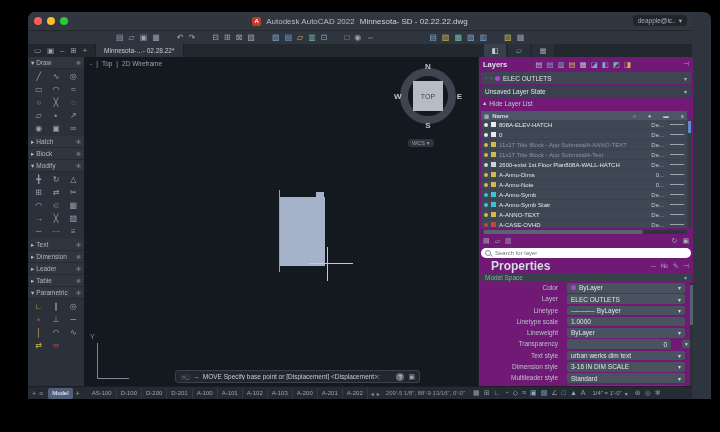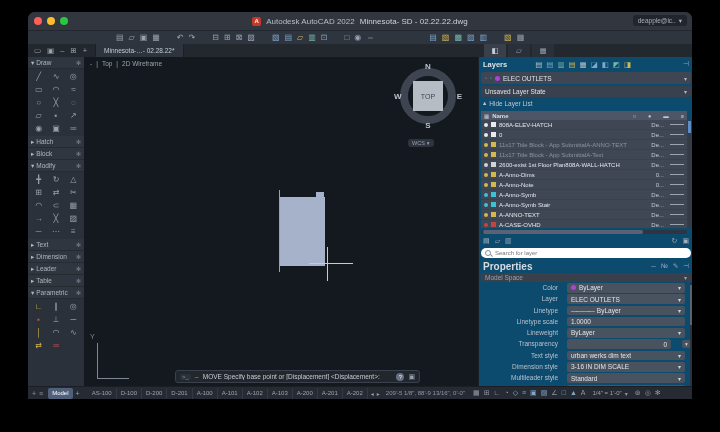--- a/index.html
+++ b/index.html
@@ -1,19 +1,19 @@
 <!DOCTYPE html>
 <html><head>
 <meta charset="utf-8">
 <style>
   html,body{margin:0;padding:0;width:720px;height:432px;background:#000;overflow:hidden;
     font-family:"Liberation Sans",sans-serif;-webkit-font-smoothing:antialiased;}
   #stage{position:absolute;inset:0;background:#000;}
   #win{position:absolute;left:28px;top:12px;width:664px;height:387px;background:#2f353e;
-    border-radius:7px 7px 0 0;overflow:hidden;}
+    border-radius:7px 7px 0 0;overflow:hidden;padding-left:19px;}
 
   
   .titlebar{position:absolute;left:0;top:0;width:664px;height:18px;background:#31363f;
     border-bottom:1px solid #22262d;display:flex;align-items:center;}
   .lights{display:flex;gap:5px;margin-left:6px;}
   .light{width:8px;height:8px;border-radius:50%;}
   .l-close{background:#ff5f57;}.l-min{background:#febc2e;}.l-zoom{background:#28c840;}
   .tb-title{position:absolute;left:0;right:0;display:flex;justify-content:center;align-items:center;
     gap:5px;font-size:8px;color:#b8bfc9;pointer-events:none;}
   .appicon{width:9px;height:9px;background:#c0392b;color:#fff;border-radius:2px;font-size:6px;
@@ -80,21 +80,21 @@
     border:1px solid #3a414c;border-radius:3px;display:flex;align-items:center;gap:4px;
     padding:0 4px;box-sizing:border-box;}
   .cmd-prompt{font-size:6px;color:#8d96a2;background:#2c323b;border-radius:2px;padding:0 2px;}
   .cmd-col{font-size:7px;color:#8d96a2;}
   .cmd-text{flex:1;font-size:6.5px;color:#c7ccd4;white-space:nowrap;overflow:hidden;}
   .cmd-help{width:8px;height:8px;border-radius:50%;background:#667082;color:#e8ebef;font-size:6px;
     display:flex;align-items:center;justify-content:center;}
   .cmd-tool{font-size:7px;color:#98a1ad;}
 
   
-  .rpanel{position:absolute;left:450px;top:45px;width:214px;height:342px;background:#0c4a6e;
+  .rpanel{position:absolute;left:450px;top:45px;width:214px;height:342px;background:#701a75;
     border-left:1px solid #1d2127;}
   .lheader{position:absolute;left:0;top:0;width:214px;height:14px;display:flex;align-items:center;padding:0 4px;box-sizing:border-box;}
   .lheader .t{font-size:7.5px;font-weight:bold;color:#dde2e9;}
   .lh-icons{display:flex;gap:4px;margin-left:28px;}
   .lh-ic{font-size:7.5px;}
   .dock{margin-left:auto;font-size:7px;color:#98a1ad;}
   .combo{position:absolute;left:2px;width:210px;background:#3e4654;border-radius:2px;
     display:flex;align-items:center;gap:3px;padding:0 4px;box-sizing:border-box;font-size:6.5px;color:#dfe4ea;}
   .combo .caret{margin-left:auto;color:#aeb6c0;font-size:6px;}
   .mini{font-size:5.5px;color:#7e8793;}
@@ -125,21 +125,21 @@
   .lsearch{position:absolute;left:2px;top:191px;width:210px;height:10px;}
   .lsearch input{position:absolute;inset:0;width:210px;height:10px;border:none;border-radius:5px;
     background:#fff;font-size:6px;color:#555;padding:0 4px 0 14px;box-sizing:border-box;outline:none;
     font-family:"Liberation Sans",sans-serif;}
   .mag{position:absolute;left:4px;top:2px;width:4px;height:4px;border:1px solid #8a8f98;border-radius:50%;z-index:2;}
   .mag::after{content:"";position:absolute;width:3px;height:1px;background:#8a8f98;
     transform:rotate(45deg);right:-3px;bottom:-1px;}
   
   .pheader{position:absolute;left:0;top:203px;width:214px;height:12px;display:flex;align-items:center;
     padding:0 4px;box-sizing:border-box;}
-  .pheader .t{font-size:10px;font-weight:bold;color:#d6dbe2;}
+  .pheader .t{font-size:12px;font-weight:bold;color:#d6dbe2;margin-left:8px;}
   .ph-icons{margin-left:auto;display:flex;gap:5px;font-size:6.5px;color:#a5aeba;}
   .pspace{position:absolute;left:2px;top:216px;width:210px;height:9px;background:#39404c;border-radius:2px;
     display:flex;align-items:center;padding:0 4px;box-sizing:border-box;font-size:6.5px;color:#98a1ad;}
   .pspace .caret{margin-left:auto;font-size:6px;}
   .prows{position:absolute;left:0;top:226px;width:214px;}
   .prow{height:9.5px;margin-bottom:1.8px;position:relative;}
   .plabel{position:absolute;left:0;top:0;width:84px;height:9.5px;line-height:9.5px;text-align:right;
     font-size:6.5px;color:#b9c1cb;padding-right:5px;box-sizing:border-box;white-space:nowrap;}
   .pvalue{position:absolute;left:88px;top:0;width:118px;height:9.5px;background:#49525f;border-radius:2px;
     display:flex;align-items:center;gap:3px;padding:0 4px;box-sizing:border-box;

